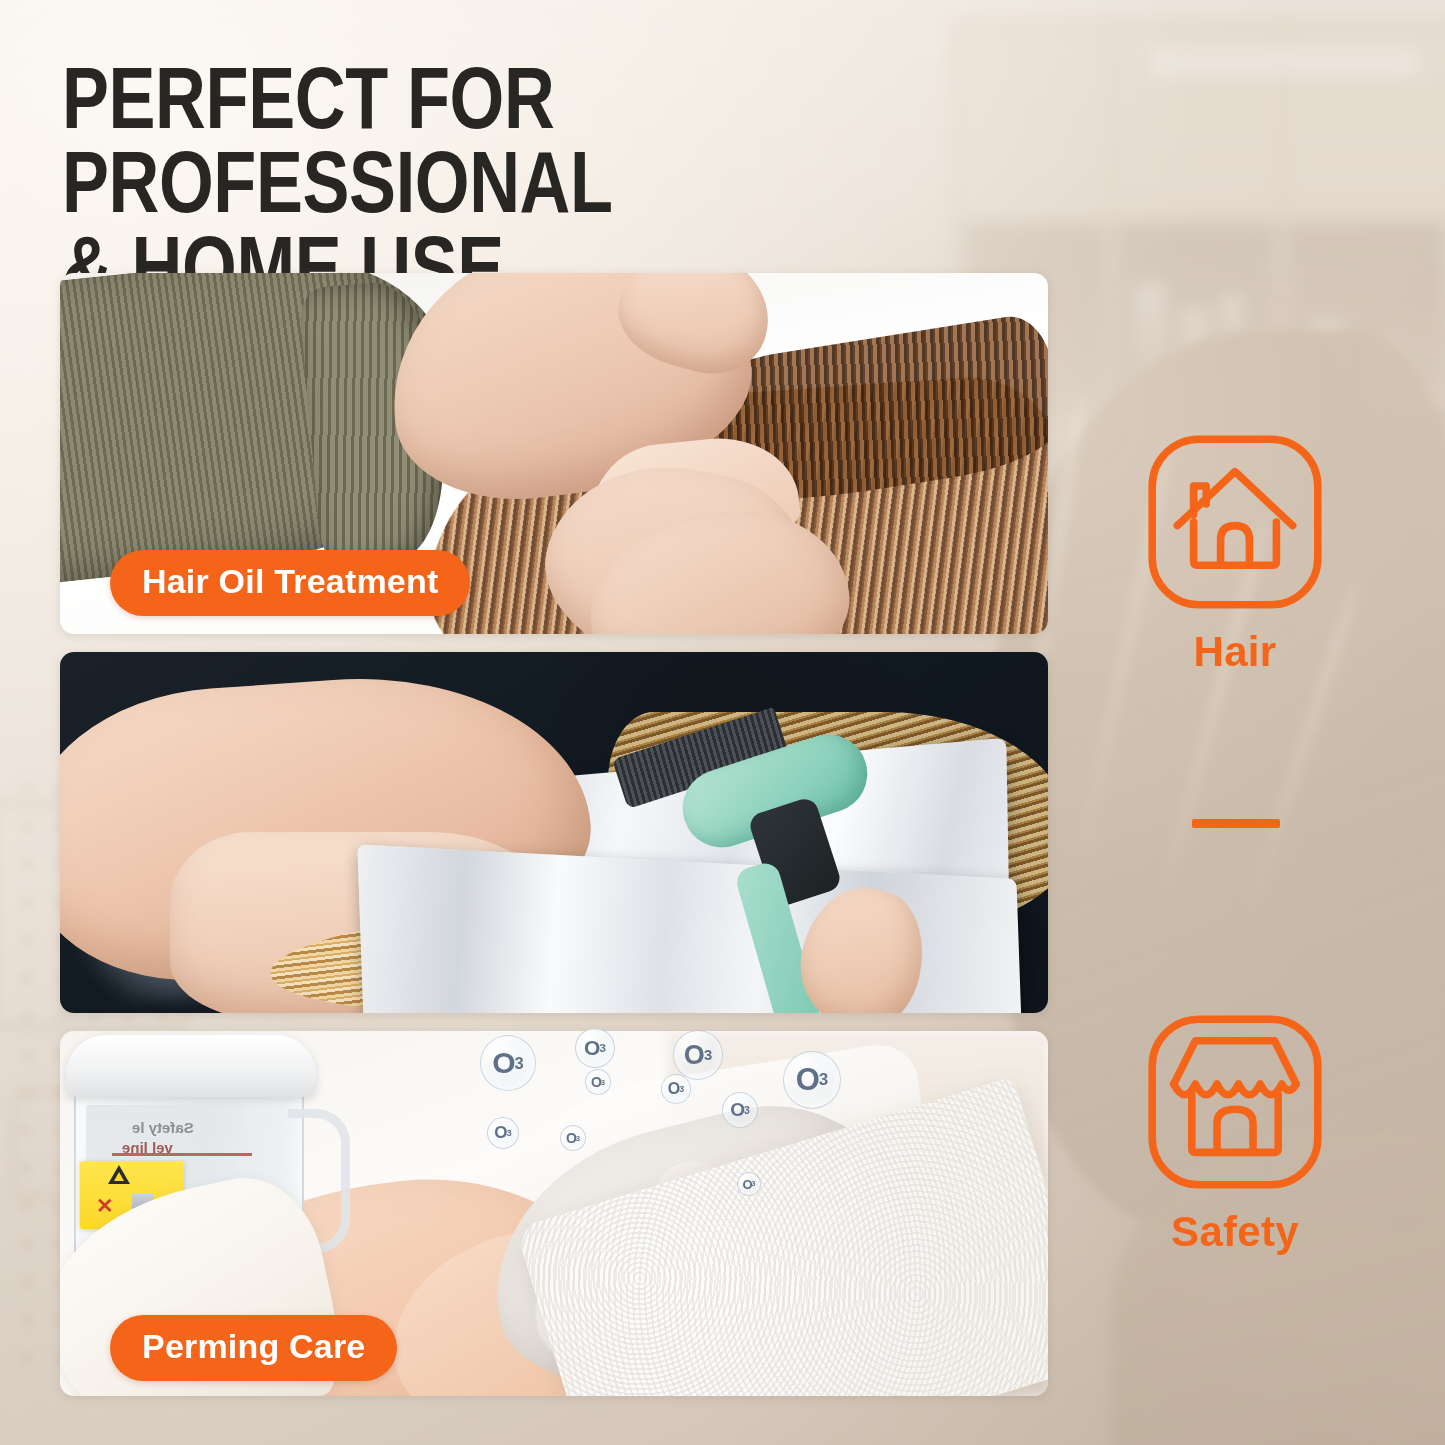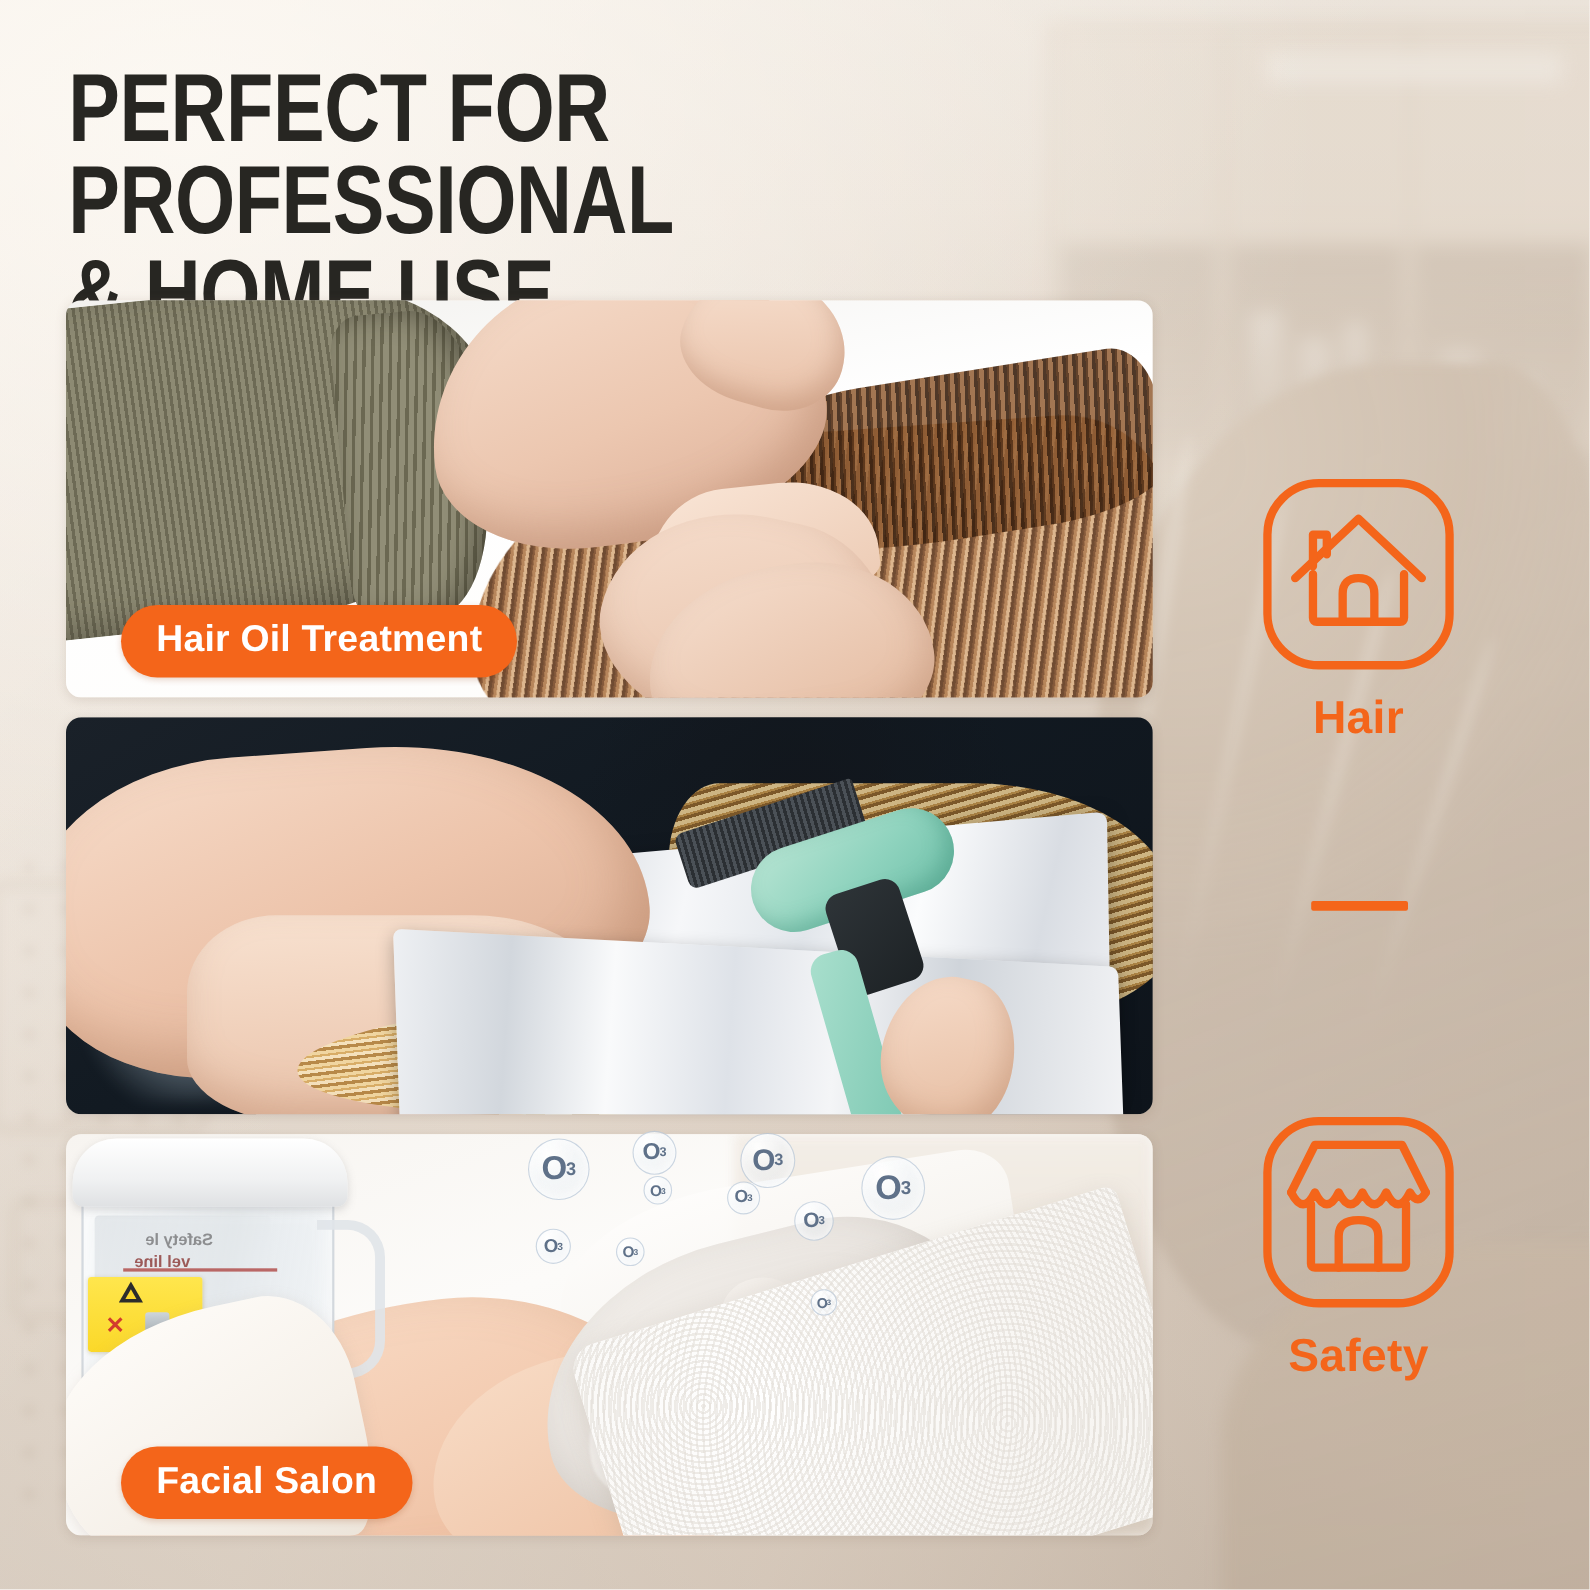--- a/index.html
+++ b/index.html
@@ -801,21 +801,21 @@
         <div class="p3-warn">
           <div class="p3-warn-tri"></div>
           <div class="p3-warn-x">✕</div>
           <div class="p3-warn-icon"></div>
         </div>
       </div>
 
       <div class="p3-towel-left"></div>
     </div>
   </div>
-  <div class="badge" id="badge-facial">Facial Salon</div>
+  <div class="badge" id="badge-facial">Perming Care</div>
 
   <div id="bubble-layer" style="position:absolute; inset:0; z-index:4; pointer-events:none;">
       <div class="bubble" style="left: 480px; top: 1035px; width: 56px; height: 56px; font-size: 30px;">O<sub>3</sub></div>
       <div class="bubble" style="left: 575px; top: 1028px; width: 40px; height: 40px; font-size: 21px;">O<sub>3</sub></div>
       <div class="bubble" style="left: 673px; top: 1030px; width: 50px; height: 50px; font-size: 27px;">O<sub>3</sub></div>
       <div class="bubble" style="left: 783px; top: 1051px; width: 58px; height: 58px; font-size: 31px;">O<sub>3</sub></div>
       <div class="bubble" style="left: 585px; top: 1069px; width: 26px; height: 26px; font-size: 14px;">O<sub>3</sub></div>
       <div class="bubble" style="left: 661px; top: 1074px; width: 30px; height: 30px; font-size: 16px;">O<sub>3</sub></div>
       <div class="bubble" style="left: 722px; top: 1092px; width: 36px; height: 36px; font-size: 19px;">O<sub>3</sub></div>
       <div class="bubble" style="left: 487px; top: 1117px; width: 32px; height: 32px; font-size: 17px;">O<sub>3</sub></div>

